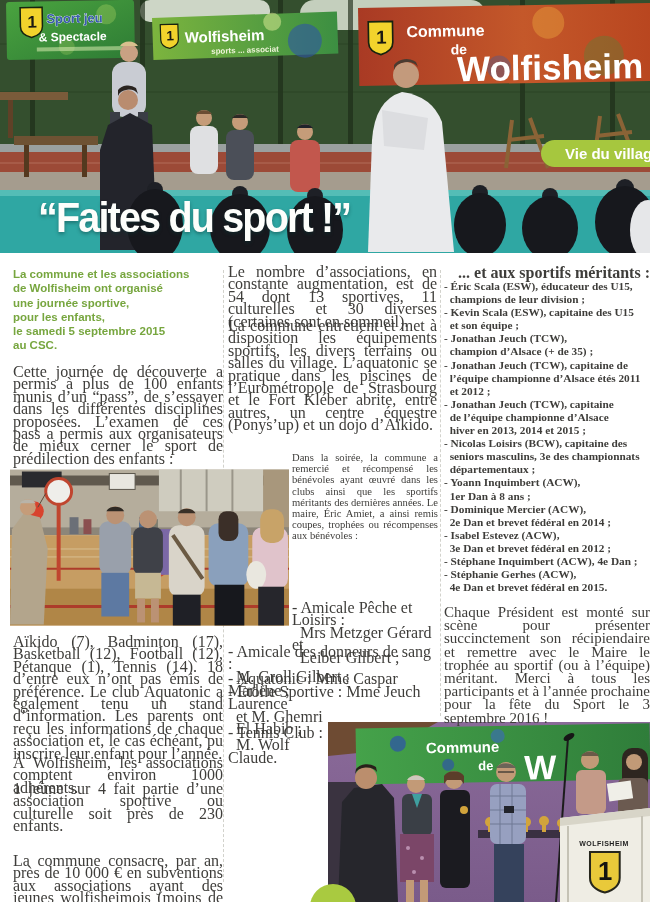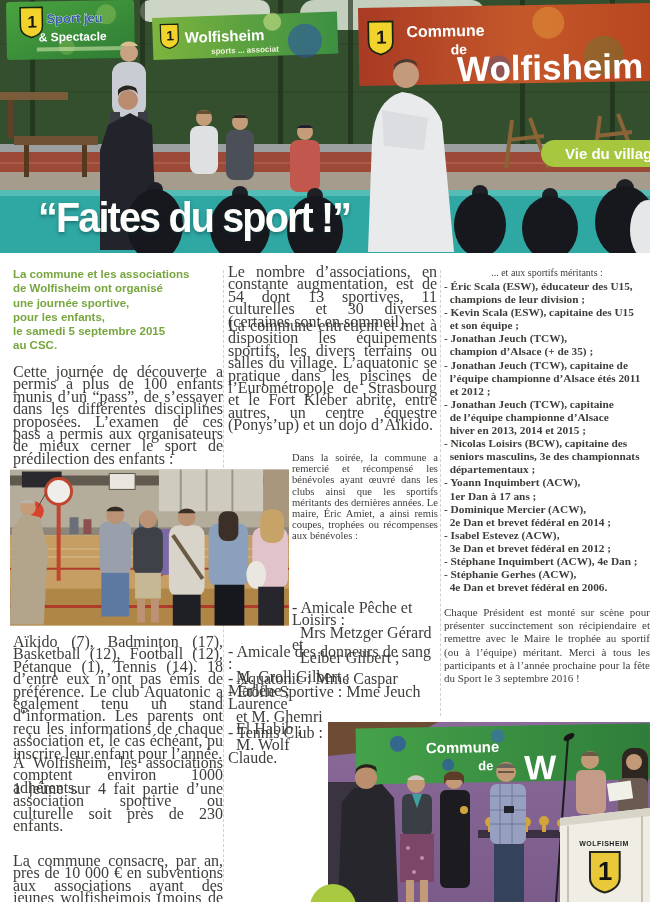--- a/index.html
+++ b/index.html
@@ -36,24 +36,24 @@
   .l-p4{left:13px;top:783px;width:210px;}
   .l-p5{left:13px;top:824px;width:210px;margin-top:31px;}
   .m-p1{left:228px;top:266px;width:209px;}
   .m-p2{left:228px;top:320px;width:209px;}
   .m-bold{left:292px;top:452px;width:146px;font-weight:normal;font-size:10.6px;line-height:11.2px;}
   .v0{left:292px;top:602px;width:148px;}
   .v1{left:228px;top:646px;width:209px;}
   .v2{left:228px;top:673px;width:209px;}
   .v3{left:228px;top:686px;width:209px;}
   .v4{left:228px;top:727px;width:110px;}
-  .r-head{left:444px;top:266px;width:206px;font-weight:normal;font-size:10px;line-height:13.2px;text-align:center;}
+  .r-head{left:444px;top:266px;width:206px;font-weight:bold;font-size:16px;line-height:13.2px;text-align:right;}
   .r-list{left:444px;top:280px;width:206px;font-size:11.3px;line-height:13.1px;font-weight:bold;}
   .r-list div{white-space:pre-wrap;}
-  .r-close{left:444px;top:606px;width:206px;font-size:11px;line-height:13.2px;}
+  .r-close{left:444px;top:606px;width:206px;font-size:15px;line-height:13.2px;}
 
   .page-bubble{left:310px;top:884px;width:46px;height:46px;border-radius:50%;background:#a9ca40;z-index:7;}
 </style>
 </head>
 <body>
 
 <div class="page">
 
   <div class="abs top-photo">
     <svg width="650" height="253" viewBox="0 0 650 253">
@@ -300,28 +300,28 @@
     <div>- Jonathan Jeuch (TCW), capitaine de
   l’équipe championne d’Alsace étés 2011
   et 2012 ;</div>
     <div>- Jonathan Jeuch (TCW), capitaine
   de l’équipe championne d’Alsace
   hiver en 2013, 2014 et 2015 ;</div>
     <div>- Nicolas Loisirs (BCW), capitaine des
   seniors masculins, 3e des championnats
   départementaux ;</div>
     <div>- Yoann Inquimbert (ACW),
-  1er Dan à 17 ans ;</div>
+  1er Dan à 8 ans ;</div>
     <div>- Dominique Mercier (ACW),
   2e Dan et brevet fédéral en 2014 ;</div>
     <div>- Isabel Estevez (ACW),
   3e Dan et brevet fédéral en 2012 ;</div>
     <div>- Stéphane Inquimbert (ACW), 4e Dan ;</div>
     <div>- Stéphanie Gerhes (ACW),
-  4e Dan et brevet fédéral en 2006.</div>
+  4e Dan et brevet fédéral en 2015.</div>
   </div>
   <div class="abs t r-close">Chaque Président est monté sur scène pour présenter succinctement son récipiendaire et remettre avec le Maire le trophée au sportif (ou à l’équipe) méritant. Merci à tous les participants et à l’année prochaine pour la fête du Sport le 3 septembre 2016 !</div>
 
   <div class="abs ceremony-photo">
     <svg width="322" height="180" viewBox="0 0 322 180">
       <defs>
         <linearGradient id="gp" x1="0" y1="0" x2="0" y2="1">
           <stop offset="0" stop-color="#8a6a99"></stop>
             <stop offset="1" stop-color="#7a5b8a"></stop>
         </linearGradient>

